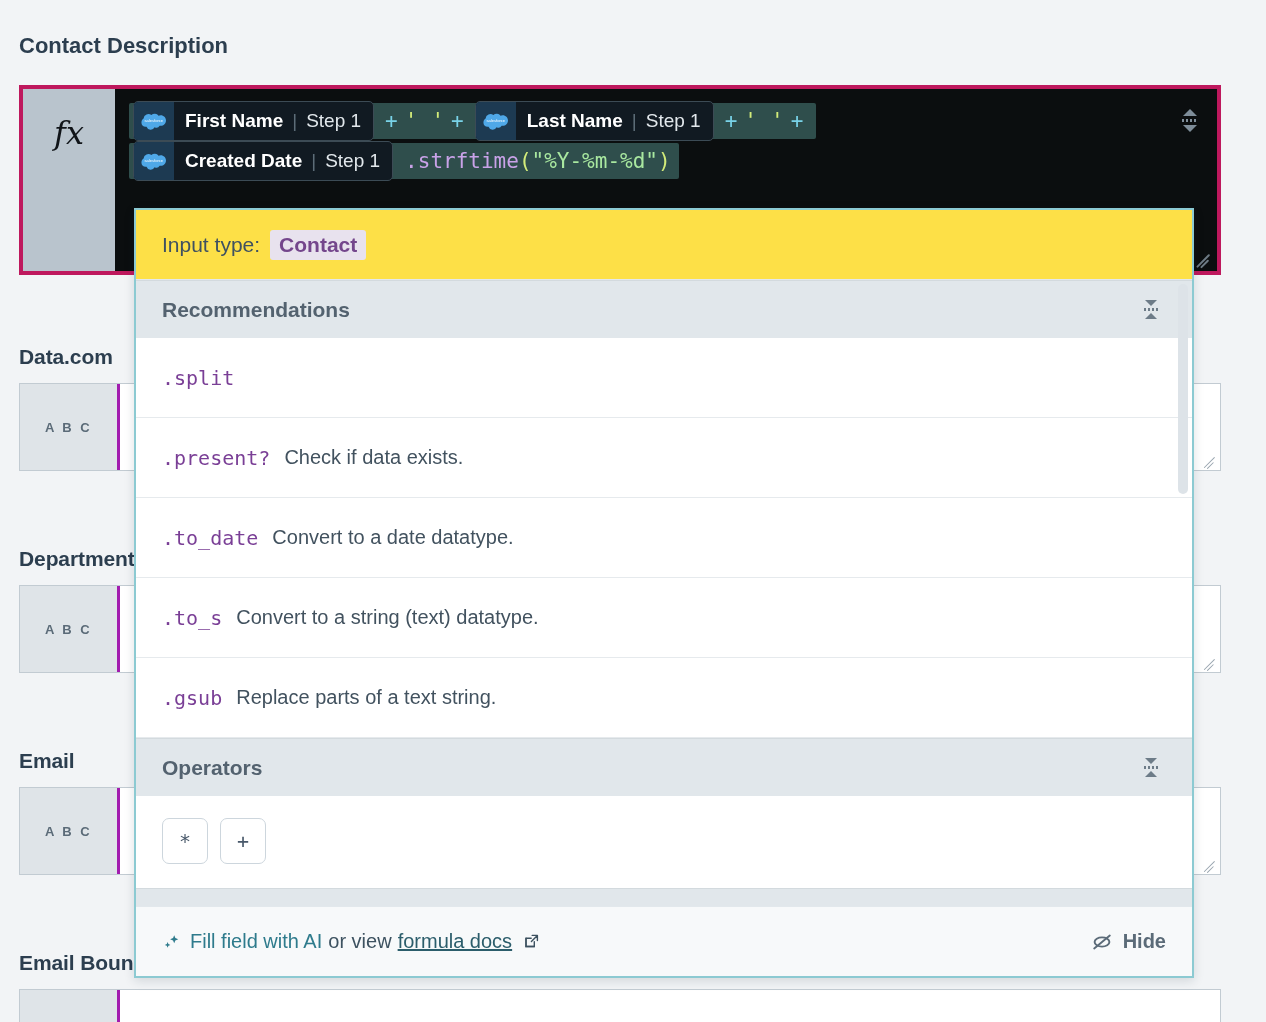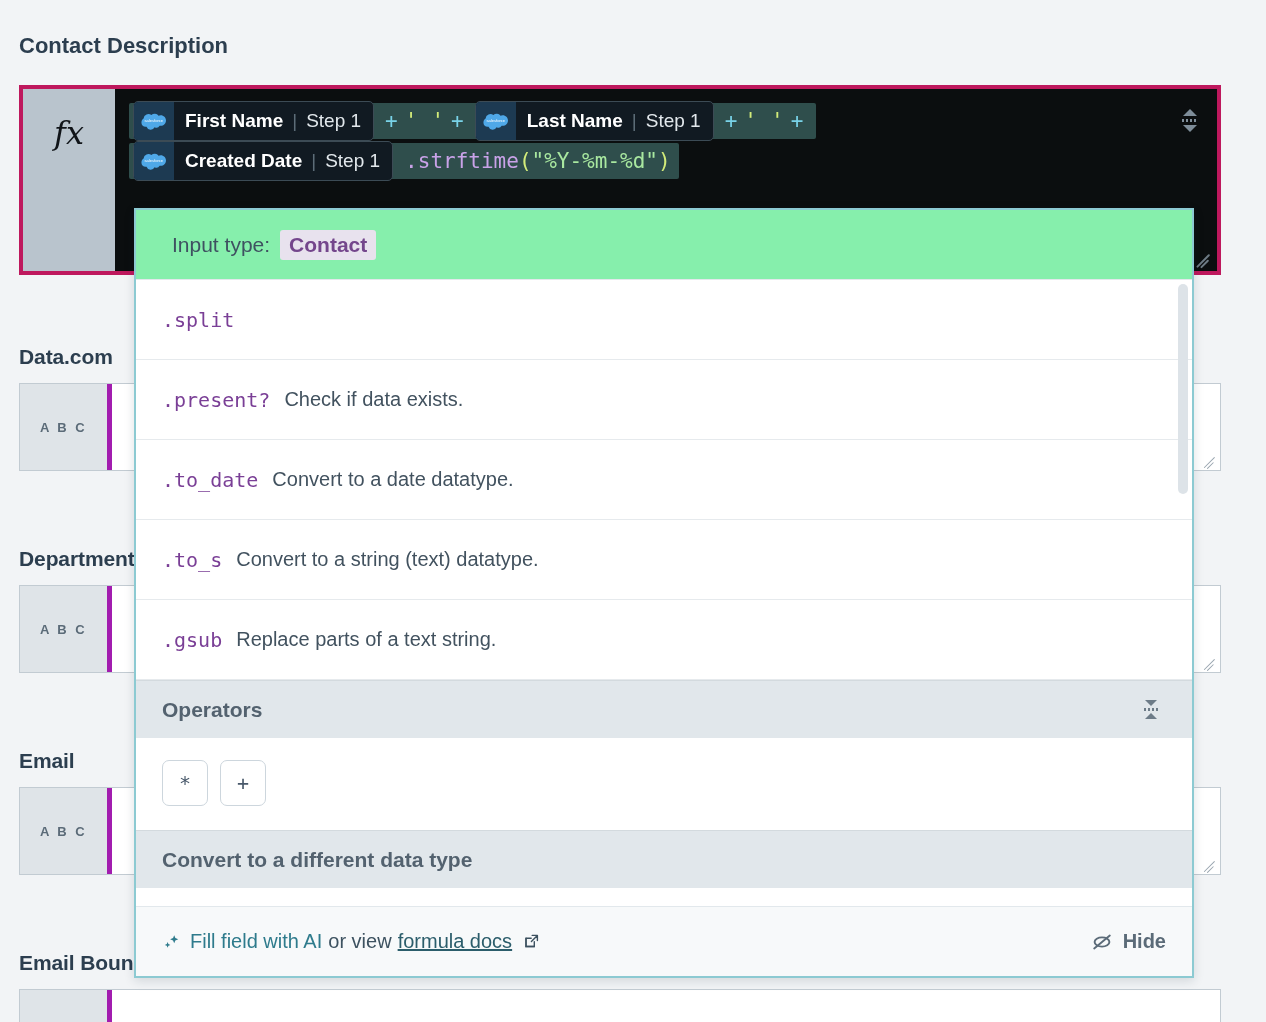--- a/index.html
+++ b/index.html
@@ -19,21 +19,21 @@
   .field-label {
     font-size:21px; font-weight:bold; color:#2c3e4f;
     margin:0 0 14px 19px; letter-spacing:-0.1px;
   }
   .field-box {
     margin-left:19px; width:1202px; height:88px;
     background:#fff; border:1px solid #c2cbd2;
     display:flex; align-items:stretch; position:relative;
   }
   .field-type {
-    width:92px; background:#dfe4e8; border-right:5px solid #a21caf;
+    width:100px; background:#dfe4e8; border-right:3px solid #a21caf;
     display:flex; align-items:center; justify-content:center;
     font-size:13px; font-weight:bold; letter-spacing:2.4px; color:#5b6b78;
   }
   .resize-grip {
     position:absolute; right:3px; bottom:2px; width:16px; height:16px;
     pointer-events:none;
   }
   .resize-grip i {
     position:absolute; display:block; background:#9aa6b0; height:1.4px;
     transform-origin:center; border-radius:1px;
@@ -114,22 +114,22 @@
 
   
   .popover {
     position:absolute; left:134px; top:208px; width:1060px; height:770px;
     background:#ffffff; border:2px solid #8ccad2;
     display:flex; flex-direction:column;
     box-shadow:0 3px 10px rgba(20,40,60,.14);
     z-index:30;
   }
   .input-type {
-    flex:0 0 70px; display:flex; align-items:center; padding-left:36px;
-    border-bottom:1px solid #e3e8ec; background:#86efac;
+    flex:0 0 70px; display:flex; align-items:center; padding-left:26px;
+    border-bottom:1px solid #e3e8ec; background:#fde047;
   }
   .input-type-label { font-size:21px; color:#3f5161; }
   .input-type-value {
     margin-left:10px; font-size:21px; font-weight:bold; color:#74468c;
     background:#e8e2ee; border-radius:3px; padding:3px 9px;
   }
 
   .scroll-area {
     flex:1; overflow:hidden; position:relative; background:#fff;
   }
@@ -327,20 +327,28 @@
 
 <div class="popover">
 
   <div class="input-type">
     <span class="input-type-label">Input type:</span>
     <span class="input-type-value">Contact</span>
   </div>
 
   <div class="scroll-area">
 
+    <div class="sec-header">
+      <span class="sec-header-title">Recommendations</span>
+      <span class="collapse-icon">
+        <span class="tri-dn2"></span>
+        <span class="dots2"></span>
+        <span class="tri-up2"></span>
+      </span>
+    </div>
 
     <div class="rec-item">
       <span class="rec-code">.split</span>
     </div>
     <div class="rec-item">
       <span class="rec-code">.present?</span>
       <span class="rec-desc">Check if data exists.</span>
     </div>
     <div class="rec-item">
       <span class="rec-code">.to_date</span>

